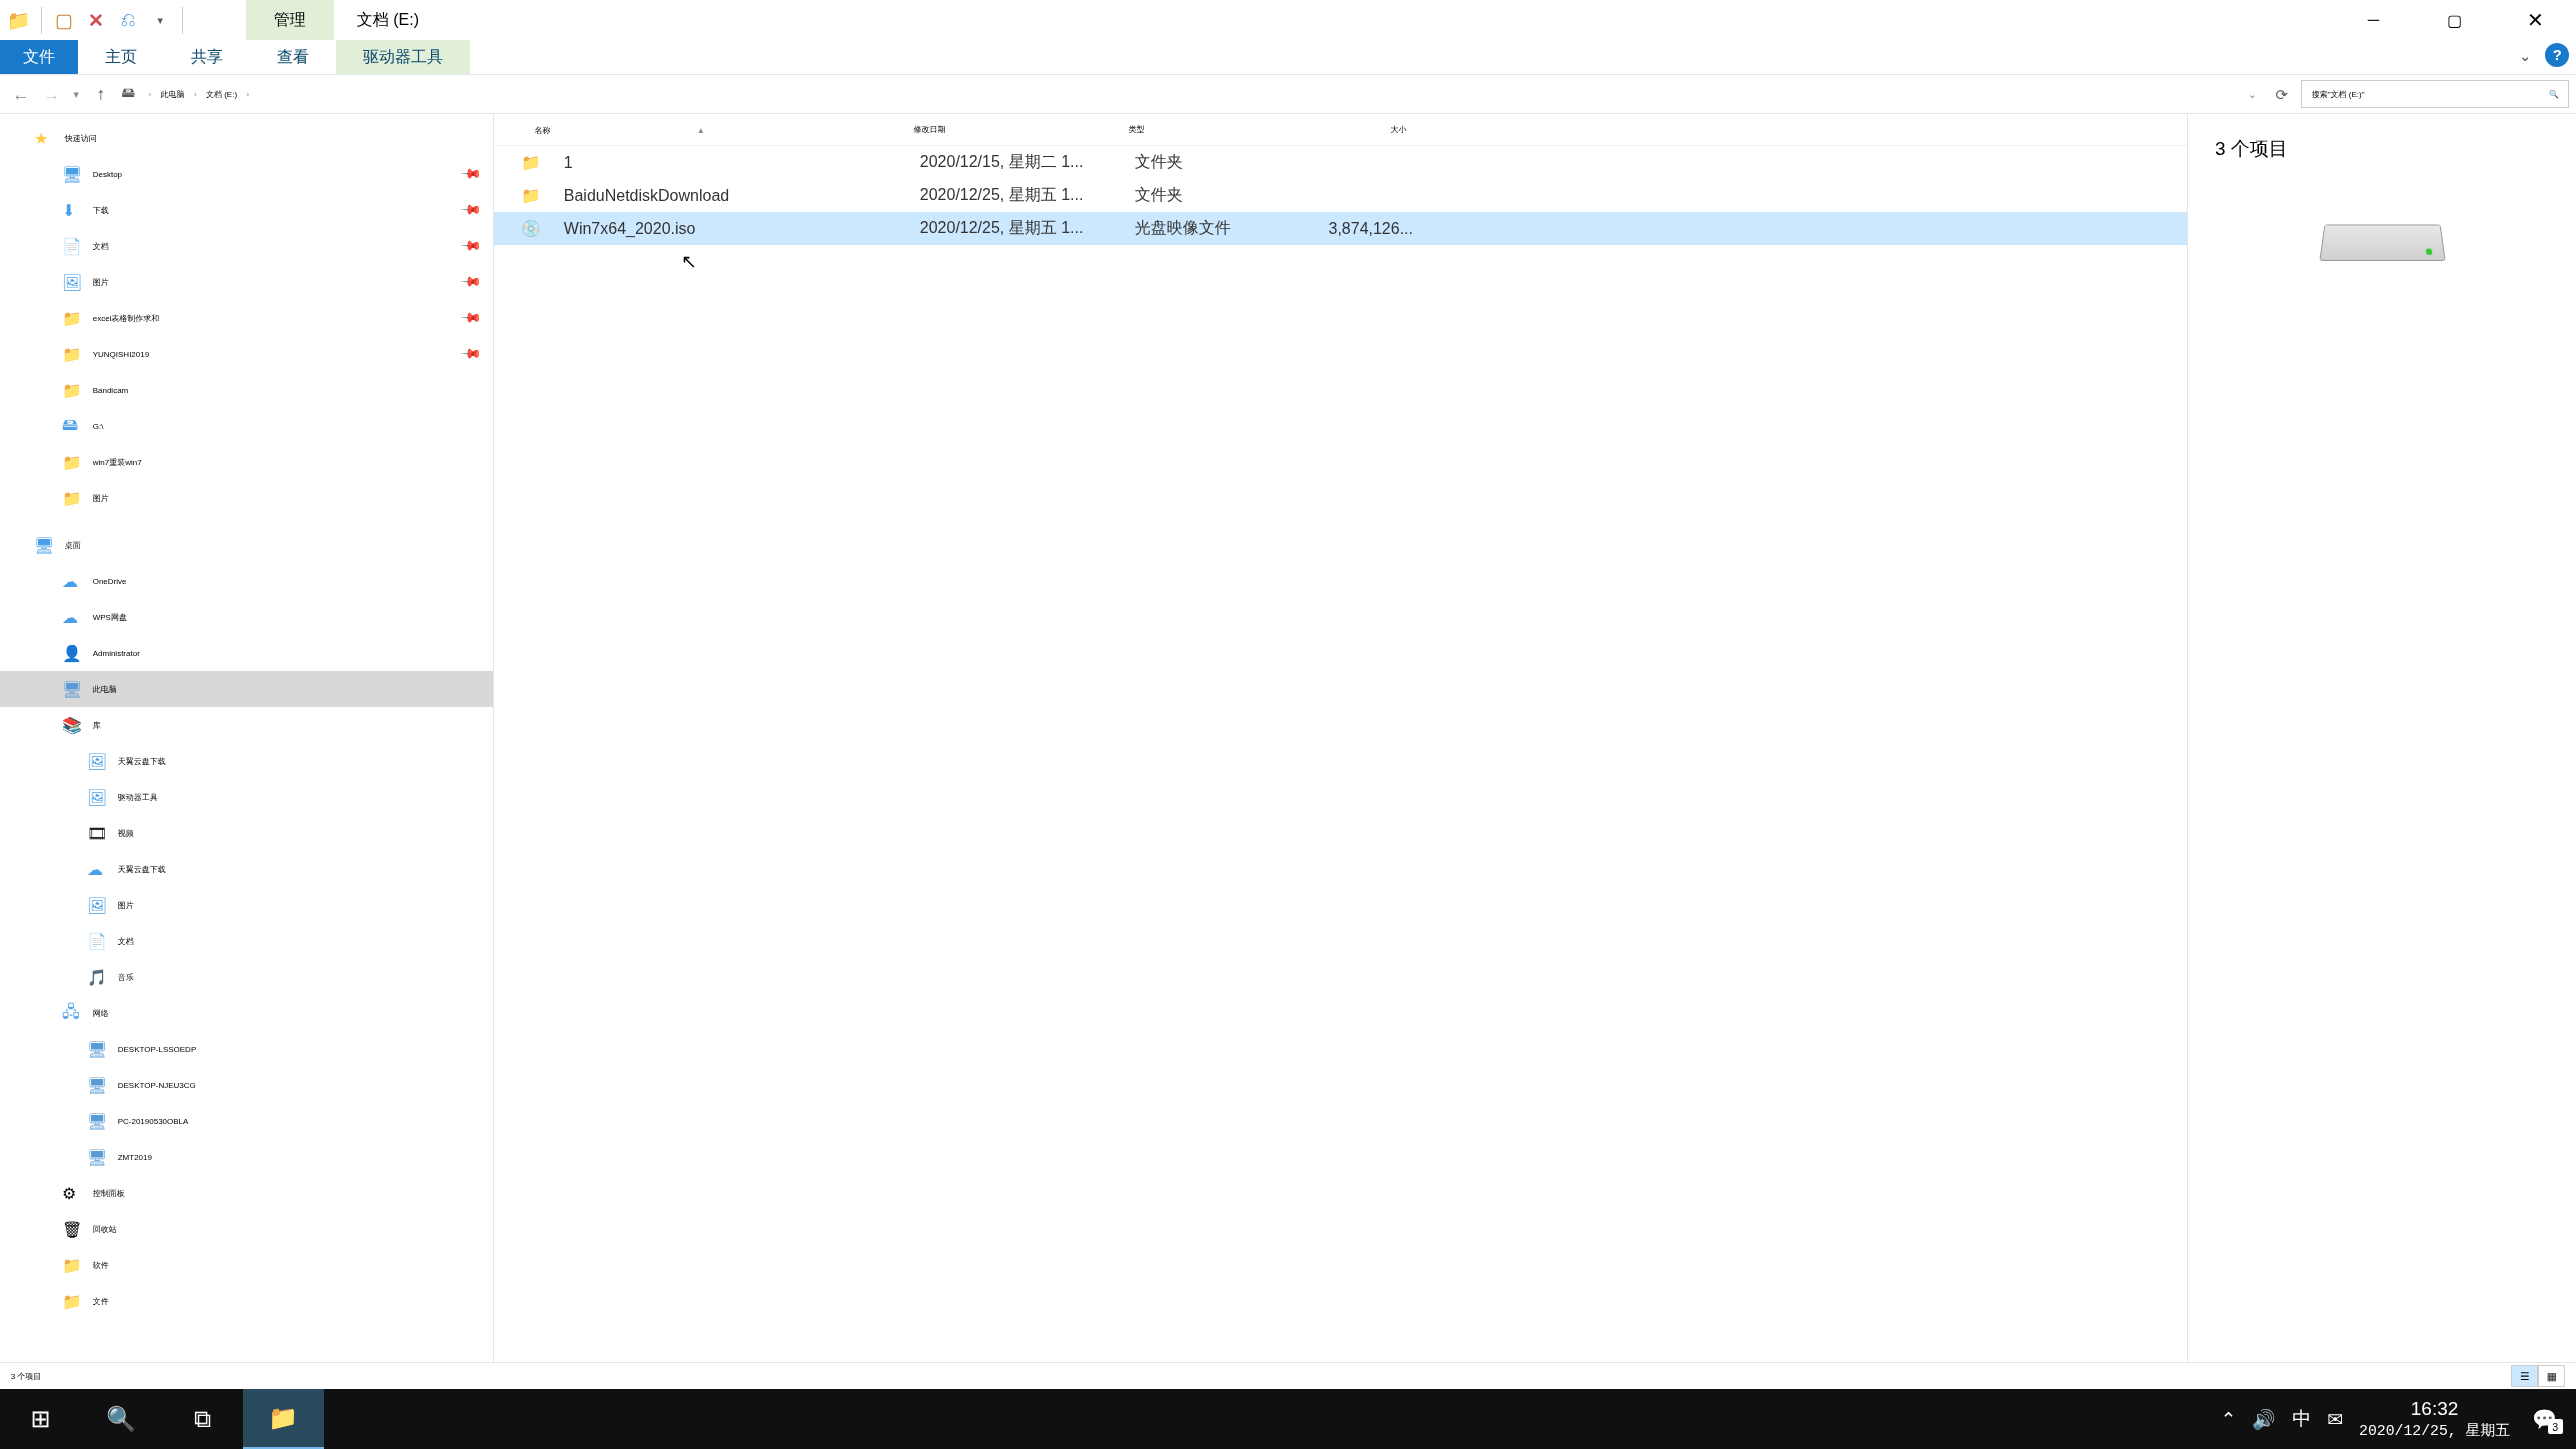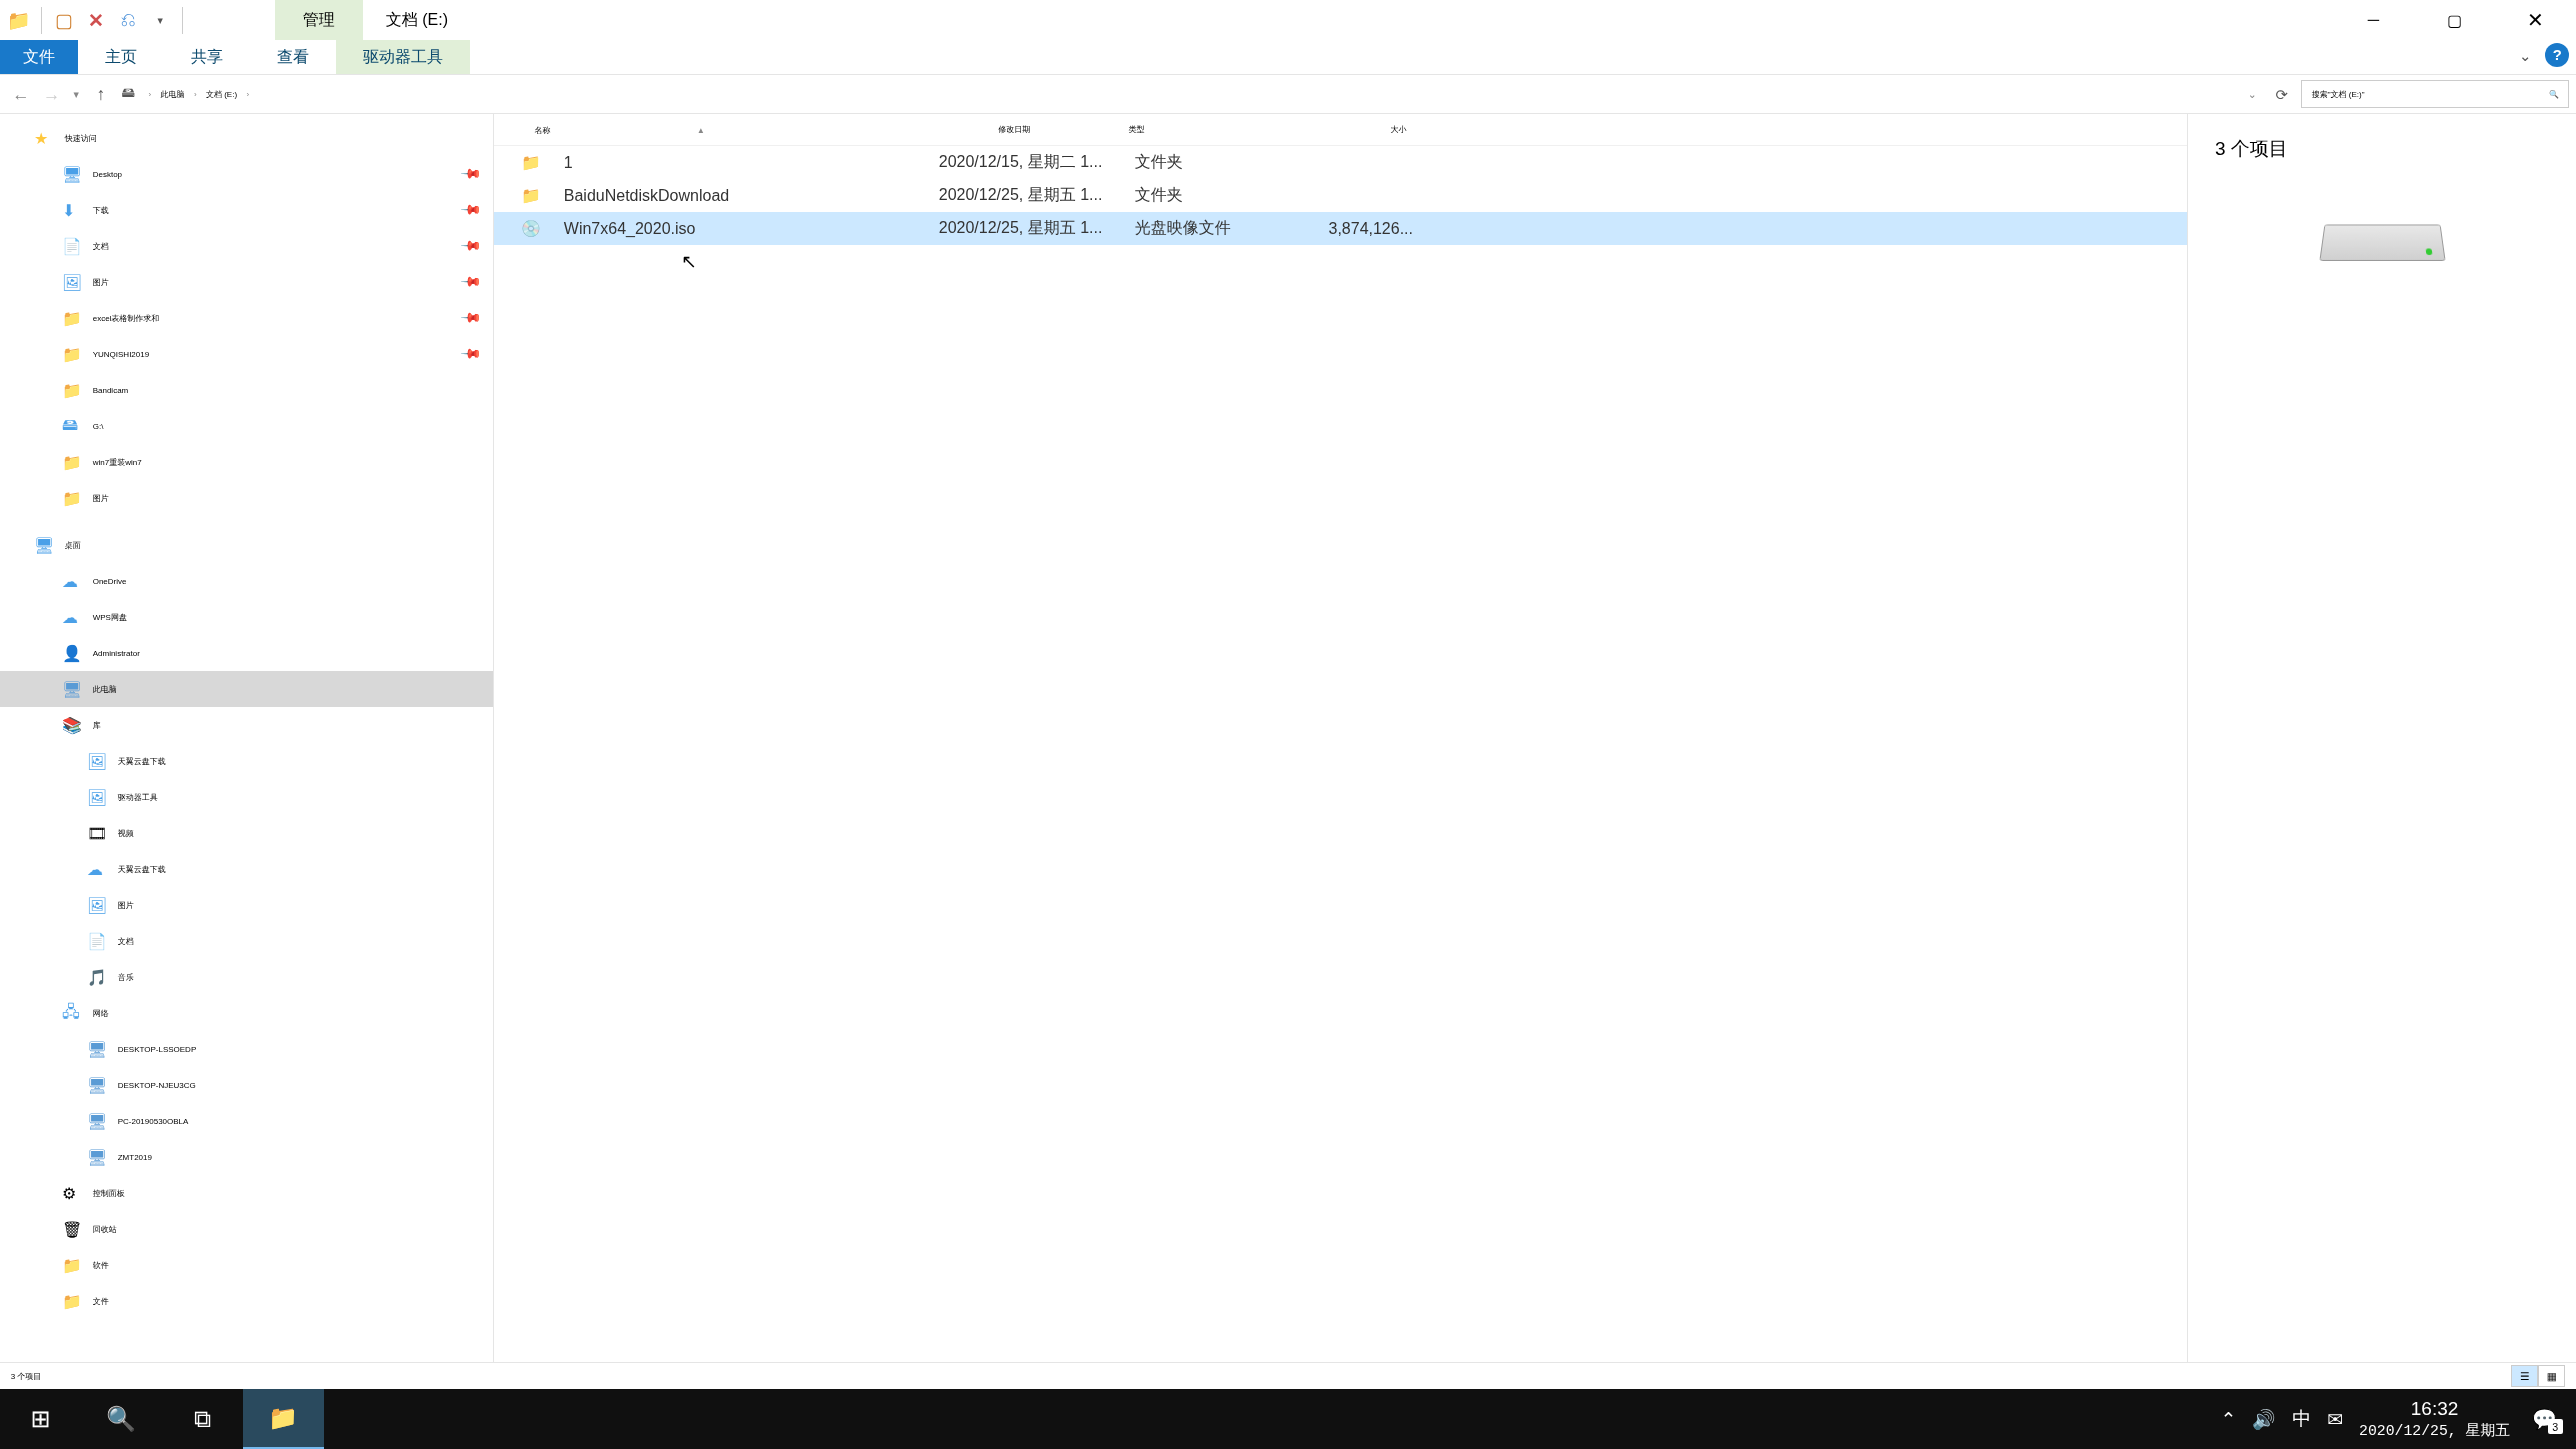--- a/index.html
+++ b/index.html
@@ -5,21 +5,21 @@
 *{margin:0;padding:0;box-sizing:border-box;font-family:"Microsoft YaHei","Segoe UI",sans-serif;font-size:8px;color:#000;}
 body{width:2576px;height:1449px;background:#fff;overflow:hidden;position:relative;transform-origin:top left;}
 .window{position:absolute;top:0;left:0;width:2576px;height:1389px;background:#fff;display:flex;flex-direction:column;}
 
 
 .titlebar{height:40px;background:#fff;display:flex;align-items:center;position:relative;}
 .qat{display:flex;align-items:center;padding-left:5.4px;gap:4px;height:100%;}
 .qat-icon{width:28px;height:28px;display:flex;align-items:center;justify-content:center;font-size:19px;}
 .qat-sep{width:0.7px;height:27px;background:#ccc;margin:0 4px;}
 .title-zone{flex:1;display:flex;align-items:stretch;height:100%;}
-.tab-ctx{background:#e1efd8;color:#000;padding:0 28px;display:flex;align-items:center;font-size:16px;margin-left:88px;}
+.tab-ctx{background:#e1efd8;color:#000;padding:0 28px;display:flex;align-items:center;font-size:16px;margin-left:59px;}
 .title-text{padding:0 23px;display:flex;align-items:center;font-size:16px;}
 .win-controls{display:flex;height:100%;}
 .win-btn{width:81px;display:flex;align-items:center;justify-content:center;font-size:16px;color:#000;}
 .win-btn.close{font-size:20px;}
 
 
 .ribbon{height:35px;background:#fff;border-bottom:0.7px solid #e5e5e5;display:flex;align-items:stretch;}
 .rtab{padding:0 27px;display:flex;align-items:center;font-size:16px;color:#0c4a6e;}
 .rtab.file{background:#1979ca;color:#fff;padding:0 23px;}
 .rtab.ctx{background:#e1efd8;}
@@ -55,21 +55,21 @@
 .nav-icon.star{color:#ffc83d;}
 .nav-icon.folder{color:#ffd86b;}
 .nav-icon.blue{color:#4aa0e8;}
 .nav-icon.pc{color:#5a9bd5;}
 
 
 .filelist{flex:1;display:flex;flex-direction:column;}
 .columns{height:32px;display:flex;align-items:center;border-bottom:0.7px solid #f0f0f0;font-size:16px;color:#555;padding-left:27px;}
 .col{padding-left:13.4px;}
 .col-name{width:379px;}
-.col-date{width:215px;text-align:center;}
+.col-date{width:215px;}
 .col-type{width:178px;}
 .col-size{width:127px;text-align:right;padding-right:13.4px;}
 .sort-ind{font-size:9.4px;color:#888;margin-left:148px;}
 .rows{flex:1;}
 .row{height:33px;display:flex;align-items:center;padding-left:27px;font-size:16px;}
 .row.selected{background:#cce8ff;}
 .row-icon{width:24px;font-size:16px;margin-right:5.4px;}
 .row-icon.folder{color:#ffd86b;}
 .row-icon.file{color:#aaa;}
 .row .col{font-size:16px;color:#333;}

